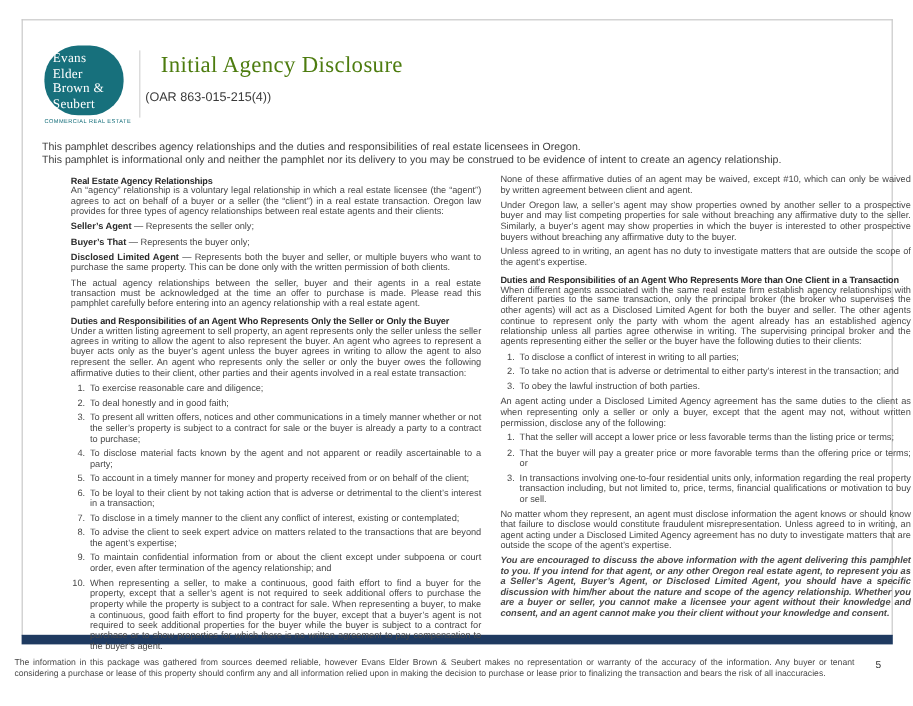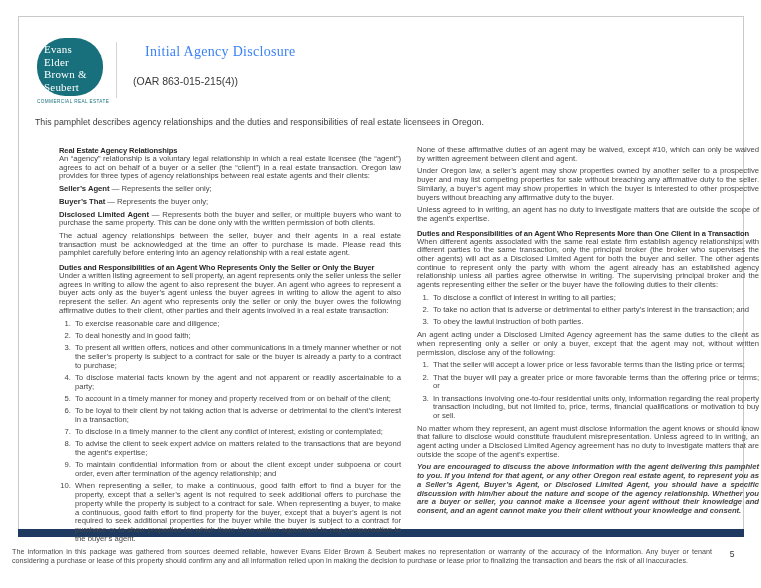--- a/index.html
+++ b/index.html
@@ -10,23 +10,23 @@
            border:1px solid #c9c9c9; border-bottom:none; }
   .navy-bar { position:absolute; left:18px; top:529px; width:726px; height:8px; background:#1f3a60; }
 
   
   .logo-box { position:absolute; left:37px; top:38px; width:66px; height:58px; background:#17707c;
               color:#ffffff; font-family:"Liberation Serif", serif; font-size:11px; line-height:12.6px;
               padding:5px 0 0 7px; box-sizing:border-box; letter-spacing:0.2px;border-radius:28px; }
   .logo-tagline { position:absolute; left:37px; top:99px; font-size:6px; letter-spacing:0.5px;
                   color:#17707c; white-space:nowrap; transform:scale(0.78); transform-origin:0 0; }
   .header-divider { position:absolute; left:116px; top:42px; width:1px; height:56px; background:#d4d4d4; }
-  .page-title { position:absolute; left:145px; top:44px; font-family:"Liberation Serif", serif;
-                font-size:14px; font-weight:400; color:#3b82f6; letter-spacing:0.3px; }
-  .page-subtitle { position:absolute; left:133px; top:75px; font-size:10.5px; color:#3a3a3a; }
+  .page-title { position:absolute; left:134px; top:44px; font-family:"Liberation Serif", serif;
+                font-size:19px; font-weight:400; color:#4d7c0f; letter-spacing:0.3px; }
+  .page-subtitle { position:absolute; left:121px; top:75px; font-size:10.5px; color:#3a3a3a; }
 
   
   .intro { position:absolute; left:35px; top:117px; width:702px; font-size:8.8px; line-height:11px; color:#3d3d3d; }
 
   
   .columns { position:absolute; left:35px; top:146px; width:700px; display:flex; gap:16px;margin-left:24px; }
   .col { width:342px; font-size:7.7px; line-height:8.7px; color:#474747; text-align:justify;
          letter-spacing:-0.03px; }
   .col p { margin:0 0 4px 0; }
   .col h3 { margin:5px 0 0 0; font-size:7.6px; line-height:9px; color:#2b2b2b; letter-spacing:-0.12px; }
@@ -56,20 +56,21 @@
     <div>Brown &amp;</div>
     <div>Seubert</div>
   </div>
   <div class="logo-tagline">COMMERCIAL REAL ESTATE</div>
   <div class="header-divider"></div>
   <div class="page-title">Initial Agency Disclosure</div>
   <div class="page-subtitle">(OAR 863-015-215(4))</div>
 
   <div class="intro">
     <div>This pamphlet describes agency relationships and the duties and responsibilities of real estate licensees in Oregon.</div>
+    <div>This pamphlet is informational only and neither the pamphlet nor its delivery to you may be construed to be evidence of intent to create an agency relationship.</div>
   </div>
 
   <div class="columns">
 
     <div class="col">
       <h3>Real Estate Agency Relationships</h3>
       <p>An “agency” relationship is a voluntary legal relationship in which a real estate licensee (the “agent”) agrees to act on behalf of a buyer or a seller (the “client”) in a real estate transaction. Oregon law provides for three types of agency relationships between real estate agents and their clients:</p>
 
       <p><span class="term">Seller’s Agent</span><span> — Represents the seller only;</span></p>
       <p><span class="term">Buyer’s That</span><span> — Represents the buyer only;</span></p>

